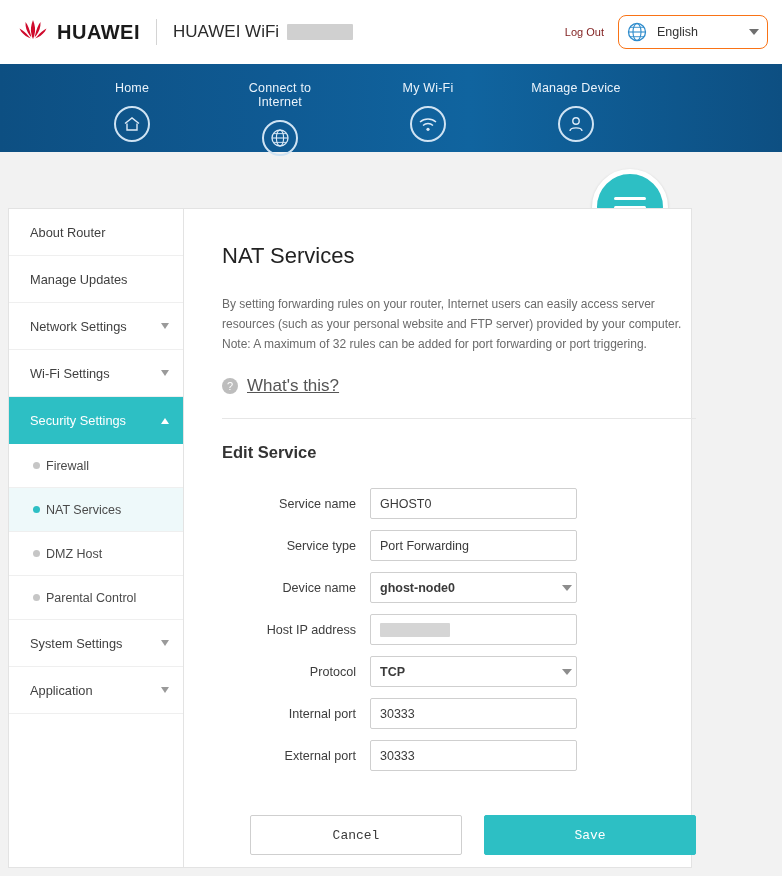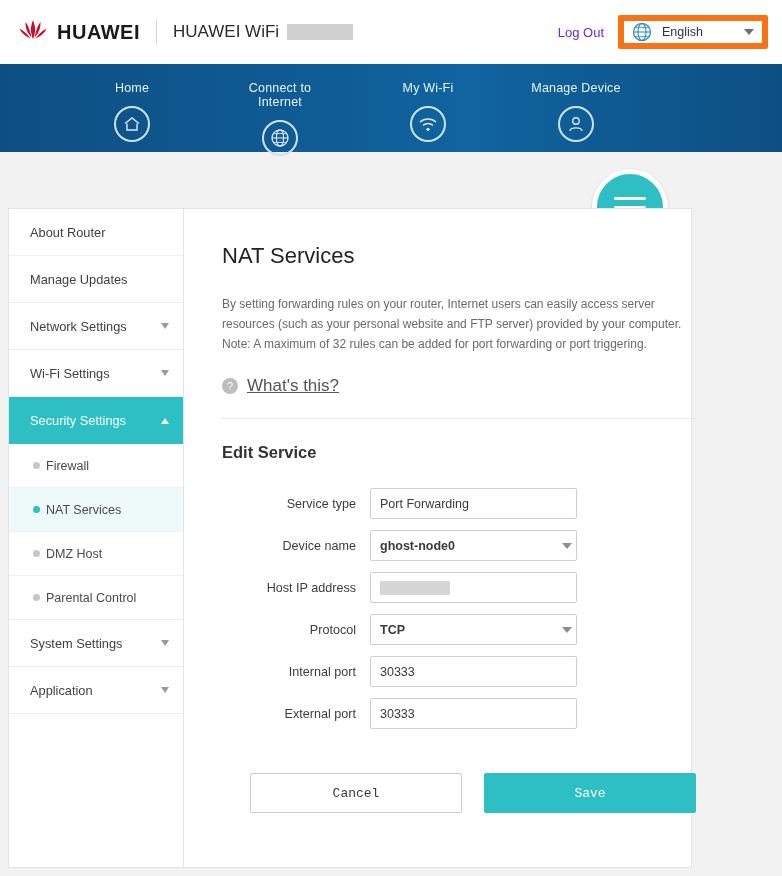--- a/index.html
+++ b/index.html
@@ -30,24 +30,24 @@
   }
   .device-title { font-size: 17px; color: #2b2b2b; display: flex; align-items: center; gap: 8px; }
   .redact {
     display: inline-block; height: 16px; width: 66px;
     background: #d0d0d0; border-radius: 1px;
     filter: blur(0.4px);
   }
   .top-right {
     margin-left: auto; display: flex; align-items: center; gap: 14px;
   }
-  .logout { font-size: 13px; color: #6d28d9; }
+  .logout { font-size: 11px; color: #7f1d1d; }
   .lang-box {
     display: flex; align-items: center; gap: 10px;
-    border: 6px solid #f97316; border-radius: 2px;
+    border: 1px solid #f97316; border-radius: 8px;
     height: 34px; padding: 0 8px 0 8px; min-width: 150px;
     background: #fff;
   }
   .globe { width: 20px; height: 20px; }
   .lang-label { font-size: 12.5px; color: #333; flex: 1; }
   .caret-down {
     width: 0; height: 0; border-left: 5px solid transparent;
     border-right: 5px solid transparent; border-top: 6px solid #6f6f6f;
   }
 
@@ -328,20 +328,26 @@
 
       <div class="whats-this">
         <span class="q-circle">?</span>
         <a href="#">What's this?</a>
       </div>
 
       <div class="divider"></div>
 
       <h2 class="section-title">Edit Service</h2>
 
+      <div class="form-row">
+        <div class="form-label">Service name</div>
+        <div class="field input">
+          <span>GHOST0</span>
+        </div>
+      </div>
 
       <div class="form-row">
         <div class="form-label">Service type</div>
         <div class="field input">
           <span>Port Forwarding</span>
         </div>
       </div>
 
       <div class="form-row">
         <div class="form-label">Device name</div>

